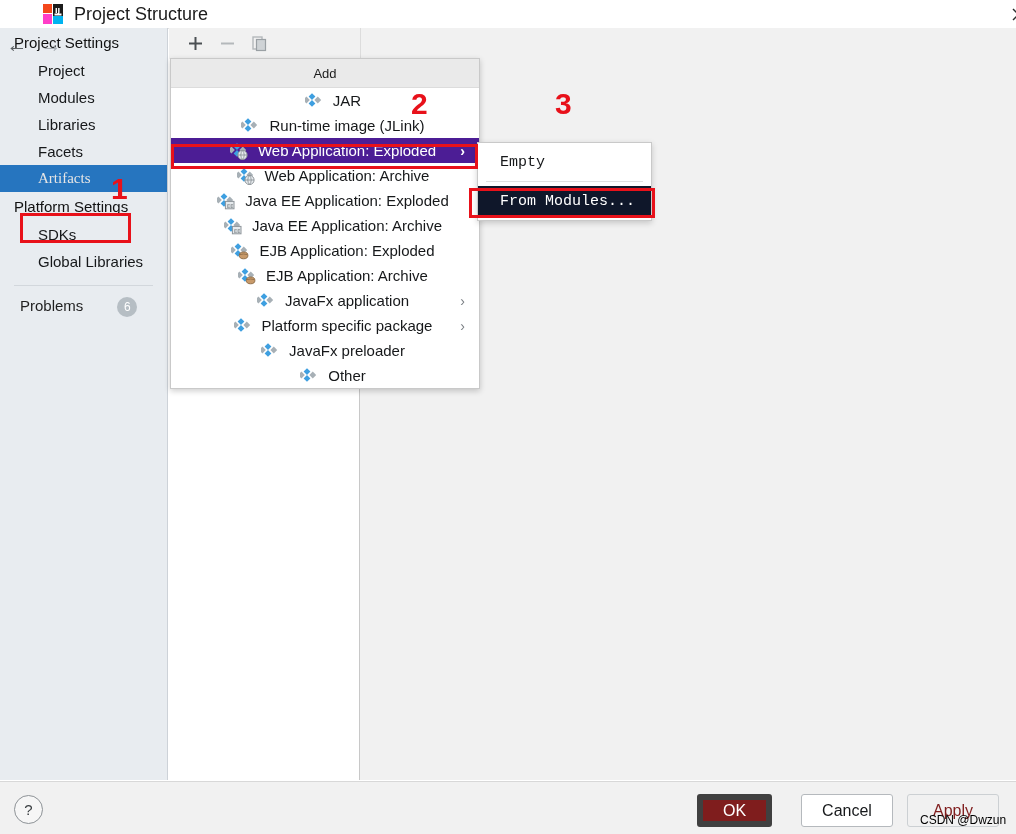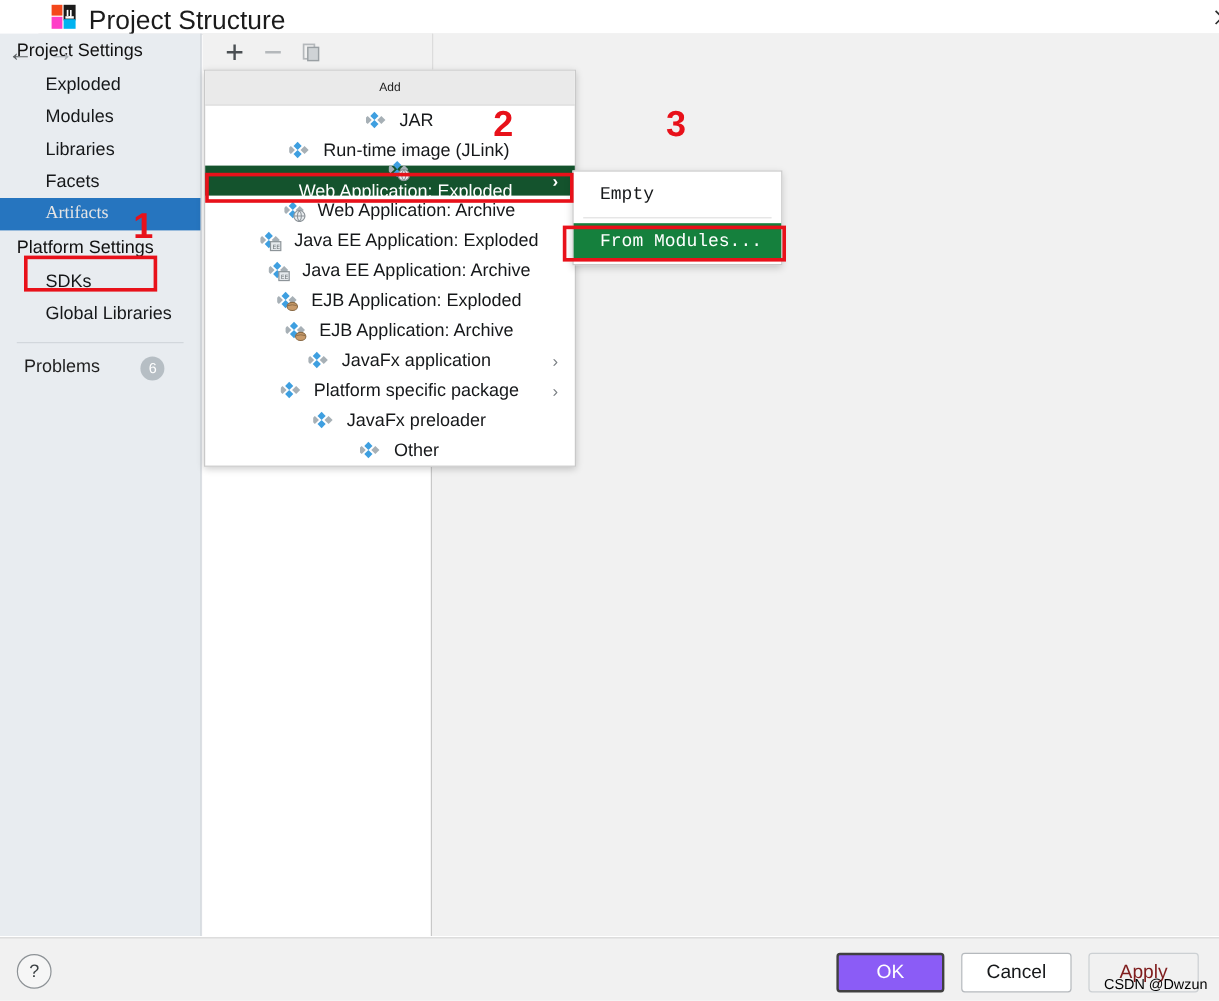--- a/index.html
+++ b/index.html
@@ -27,21 +27,21 @@
     margin-left: 32px;
   }
   #app-logo {
     position: absolute;
     left: 10px; top: 3px;
     width: 22px; height: 22px;
   }
   #title-text {
     position: absolute;
     left: 42px; top: 4px;
-    font-size: 22px;
+    font-size: 18px;
     color: #1b1b1b;
   }
   #close-btn {
     position: absolute;
     right: 8px; top: 0;
     width: 44px; height: 28px;
     display: flex; align-items: center; justify-content: center;
     cursor: pointer;
   }
 
@@ -148,39 +148,38 @@
     border: 1px solid #c9c9c9;
     box-shadow: 0 2px 6px rgba(0,0,0,0.20);
     box-sizing: border-box;
     z-index: 40;
   }
   #add-menu-header {
     height: 28px;
     background: #eaeaea;
     border-bottom: 1px solid #dcdcdc;
     display: flex; align-items: center; justify-content: center;
-    font-size: 10px;
+    font-size: 13px;
     color: #1b1b1b;
   }
   .menu-item {
     height: 25px;
     display: flex;
     align-items: center;
     padding-left: 16px;
     font-size: 15px;
     color: #16181a;
     cursor: pointer;
     position: relative;
     box-sizing: border-box;
     justify-content: center;
   }
   .menu-item.selected {
-    background: #14532d;
+    background: #4c1d95;
     color: #ffffff;
-    flex-direction: column;
   }
   .menu-item .mi-label { margin-left: 10px; }
   .mi-arrow {
     position: absolute;
     right: 14px;
     font-size: 14px;
     color: #7a7f84;
     line-height: 1;
   }
   .menu-item.selected .mi-arrow { color: #ffffff; font-weight: bold; }
@@ -201,21 +200,21 @@
     height: 30px;
     display: flex; align-items: center;
     padding-left: 22px;
     font-size: 15px;
     color: #16181a;
     cursor: pointer;
     box-sizing: border-box;
     font-family: Liberation Mono, monospace;
   }
   .sub-item.selected {
-    background: #15803d;
+    background: #0f172a;
     color: #ffffff;
     text-align: center;
   }
   #sub-sep {
     height: 1px;
     background: #e0e0e0;
     margin: 4px 8px;
   }
 
   
@@ -259,24 +258,24 @@
     position: absolute;
     top: 12px;
     height: 33px;
     border-radius: 3px;
     font-size: 16px;
     display: flex; align-items: center; justify-content: center;
     cursor: pointer;
     box-sizing: border-box;
   }
   #ok-btn {
-    left: 697px; width: 90px;
-    background: #8b5cf6;
+    left: 697px; width: 75px;
+    background: #7f1d1d;
     color: #ffffff;
-    border: 2px solid #404040;
+    border: 6px solid #404040;
   }
   #cancel-btn {
     left: 801px; width: 92px;
     background: #ffffff;
     color: #16181a;
     border: 1px solid #b5b9bd;
   }
   #apply-btn {
     left: 907px; width: 92px;
     background: #f1f1f1;
@@ -316,21 +315,21 @@
   </div>
 </div>
 
 <div id="sidebar">
   <div id="nav-arrows">
     <div class="nav-arrow">←</div>
     <div class="nav-arrow disabled">→</div>
   </div>
 
   <div class="side-group">Project Settings</div>
-  <div class="side-item">Exploded</div>
+  <div class="side-item">Project</div>
   <div class="side-item">Modules</div>
   <div class="side-item">Libraries</div>
   <div class="side-item">Facets</div>
   <div class="side-item selected">Artifacts</div>
 
   <div class="side-group">Platform Settings</div>
   <div class="side-item">SDKs</div>
   <div class="side-item">Global Libraries</div>
 
   <div class="side-sep"></div>

